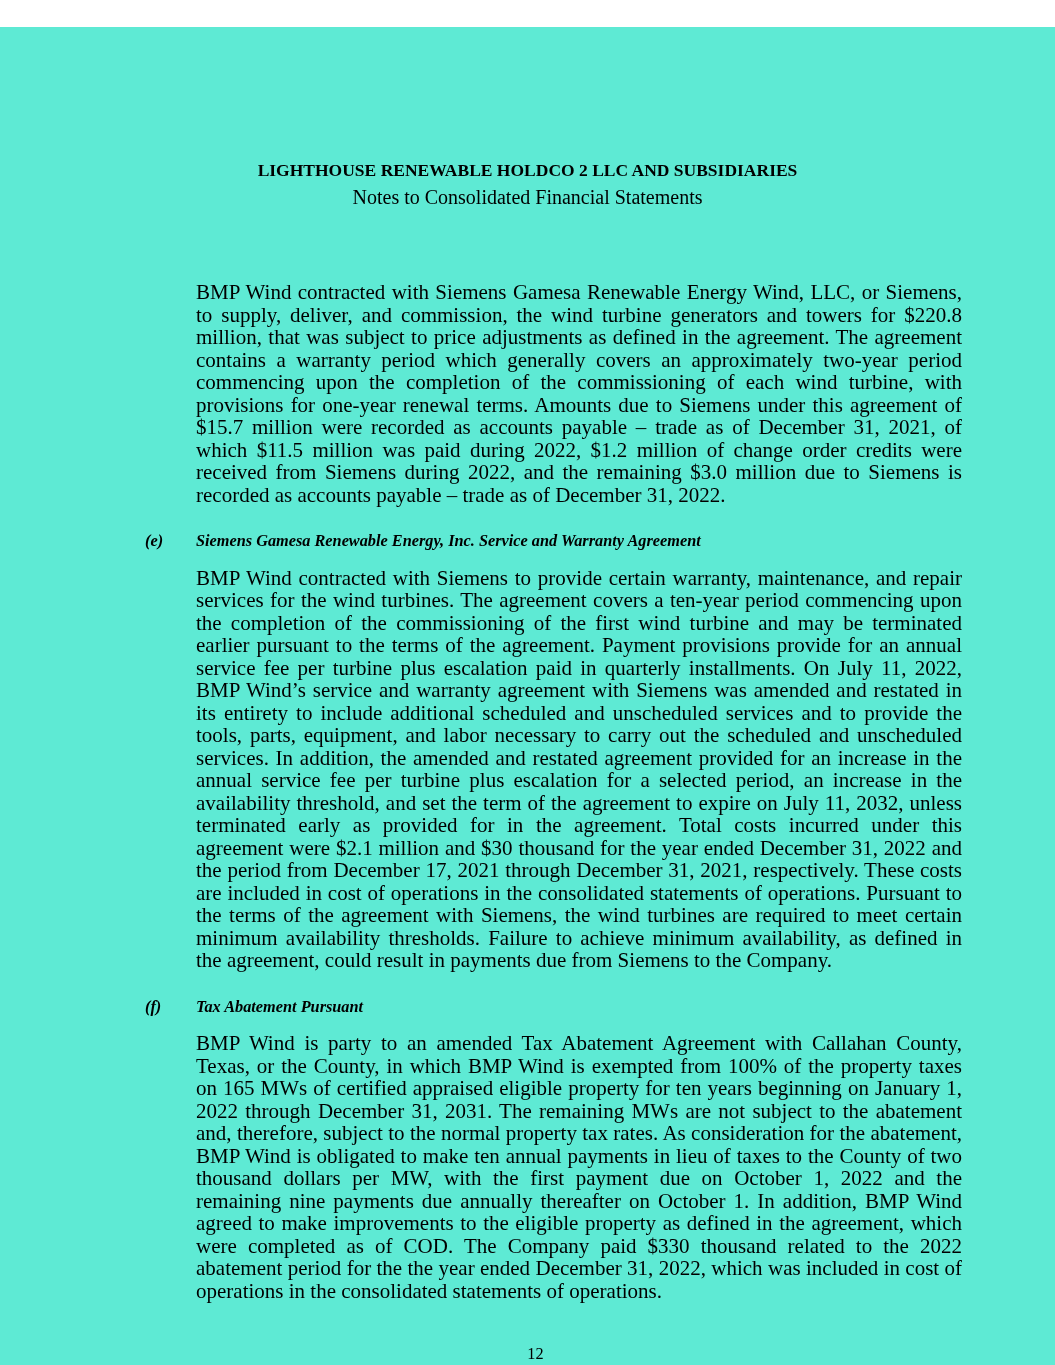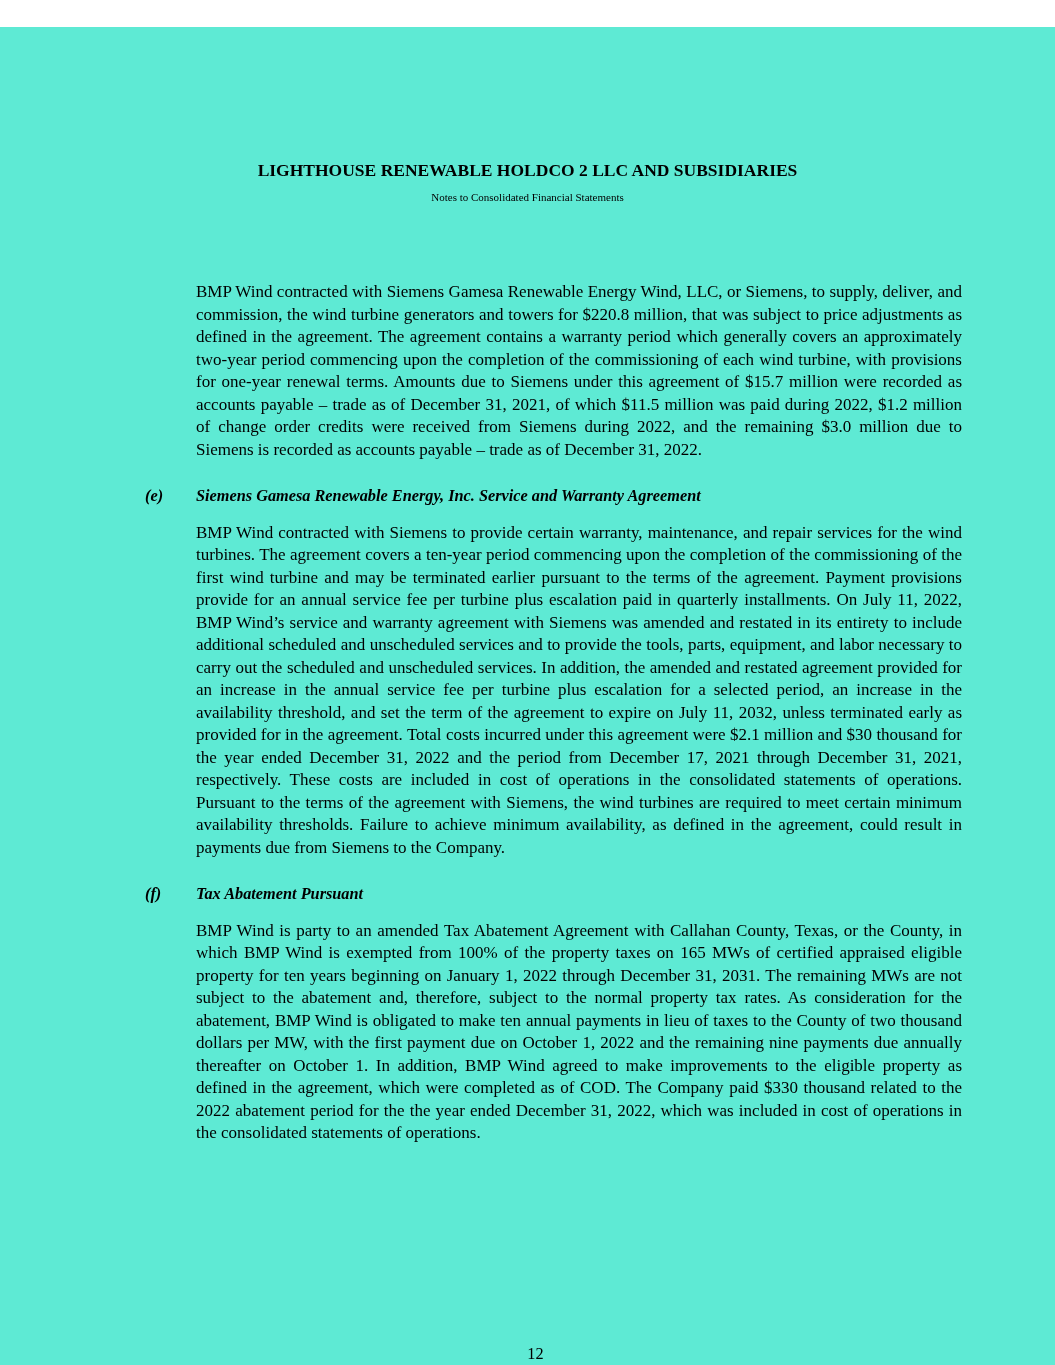--- a/index.html
+++ b/index.html
@@ -23,32 +23,32 @@
     left: 0;
     right: 0;
     text-align: center;
   }
   .doc-title {
     font-size: 17.5px;
     font-weight: bold;
     line-height: 27px;
   }
   .doc-subtitle, .doc-date {
-    font-size: 11px;
+    font-size: 20px;
     line-height: 27px;
   }
   .content {
     position: absolute;
     top: 254px;
     left: 145px;
     width: 817px;
   }
   .body-paragraph {
     margin: 0 0 0 51px;
-    font-size: 17px;
+    font-size: 21px;
     line-height: 22.5px;
     text-align: justify;
   }
   .section-head {
     display: flex;
     margin-top: 24px;
     margin-bottom: 14px;
     font-size: 16.3px;
     line-height: 22.5px;
     font-weight: bold;

